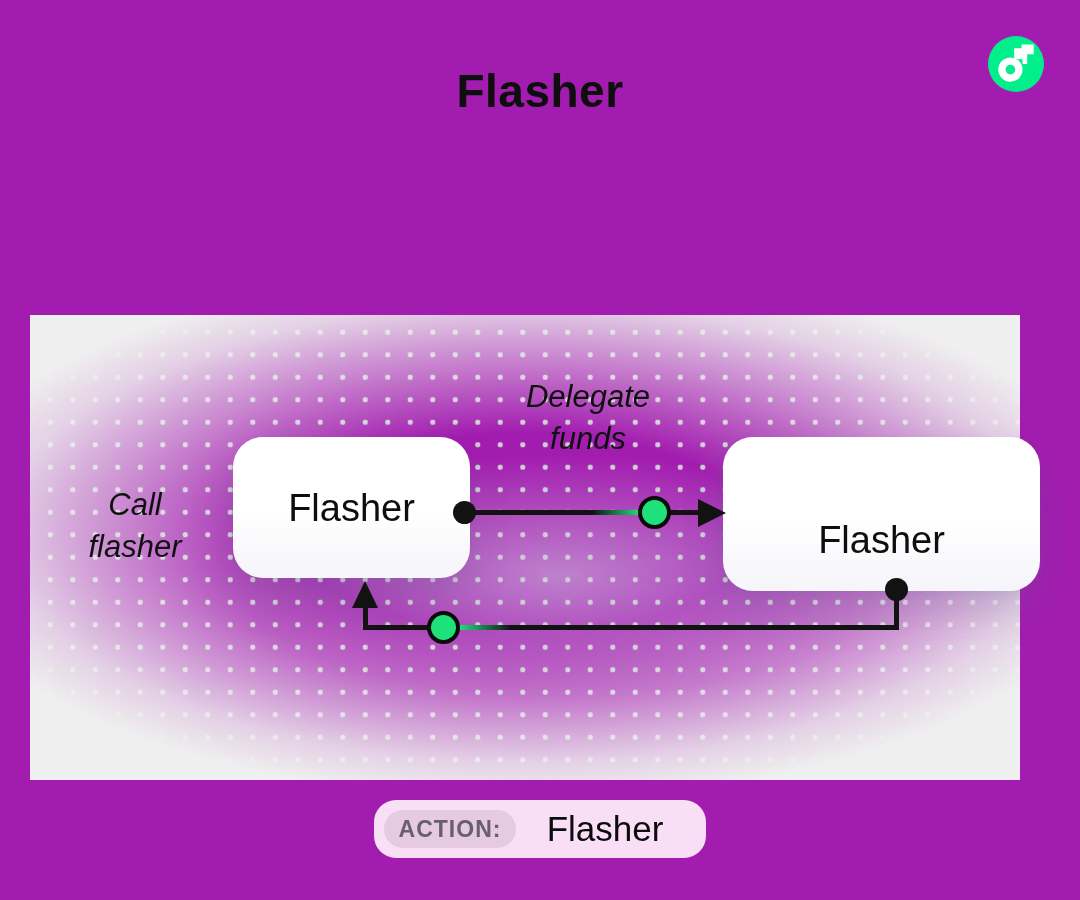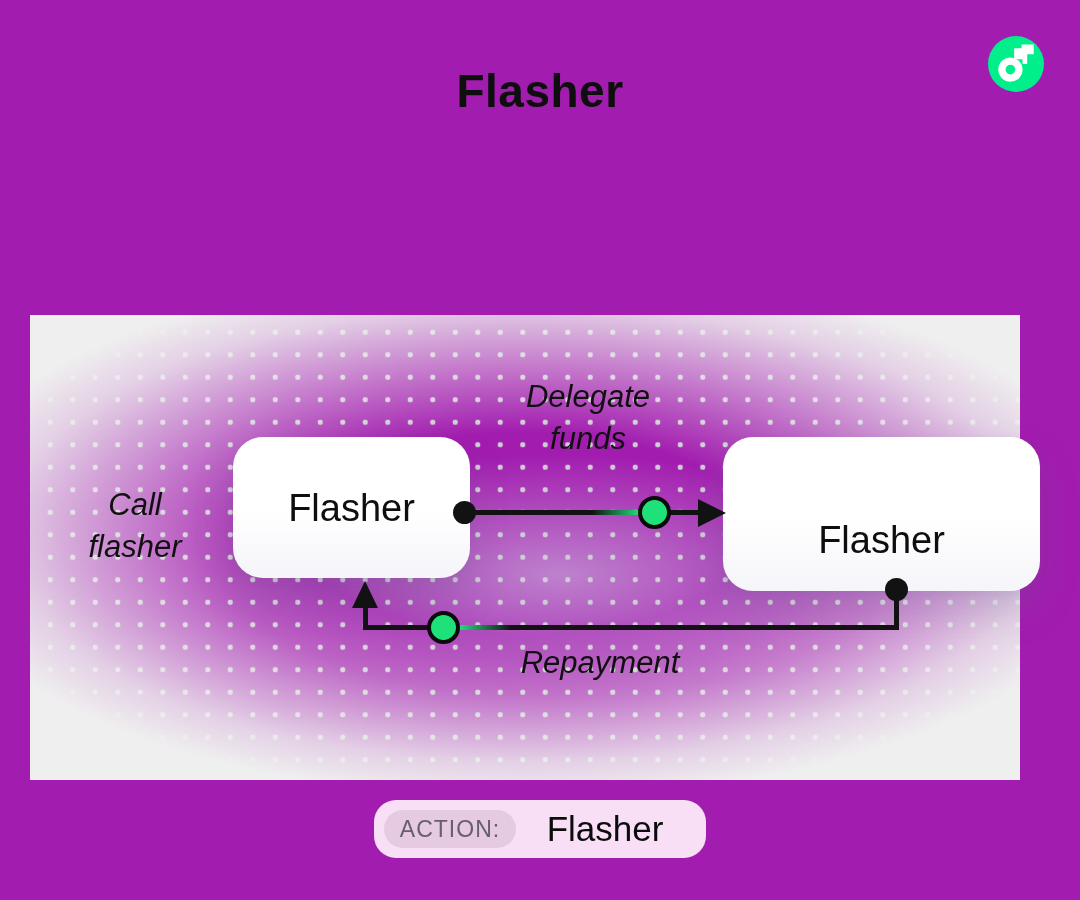--- a/index.html
+++ b/index.html
@@ -76,21 +76,21 @@
   .label-delegate{ left:478px; top:376px; width:220px; }
   .label-repayment{ left:440px; top:642px; width:320px; }
   
   .badge{
     position:absolute; left:374px; top:800px; width:332px; height:58px;
     border-radius:22px; display:flex; align-items:center;
   }
   .badge-inner{
     margin-left:10px; width:132px; height:38px; border-radius:19px;
     display:flex; align-items:center; justify-content:center;
-    font-size:23px; letter-spacing:1px; font-weight:400;text-align:center;
+    font-size:23px; letter-spacing:1px; font-weight:700;text-align:center;
   }
   .badge-value{
     flex:1; text-align:center; padding-right:12px;
     font-size:35px; color:#0c0c0c;
   }
 </style>
 </head>
 <body>
 
 <div class="canvas">
@@ -135,21 +135,20 @@
   <div class="pulse" style="left: 427px; top: 611px; background-color: rgb(30, 225, 122);"></div>
 
   <div class="flow-label label-call">
     <span>Call</span><br>
     <span>flasher</span>
   </div>
   <div class="flow-label label-delegate">
     <span>Delegate</span><br>
     <span>funds</span>
   </div>
-  <div class="flow-label label-repayment">Repayment</div>
 
   <div class="badge" style="background-color: rgb(248, 223, 246);">
     <div class="badge-inner" style="background-color: rgb(229, 202, 225);">
       <span style="color: rgb(103, 96, 108);">ACTION:</span>
     </div>
     <div class="badge-value">Flasher</div>
   </div>
 
 </div>
 

